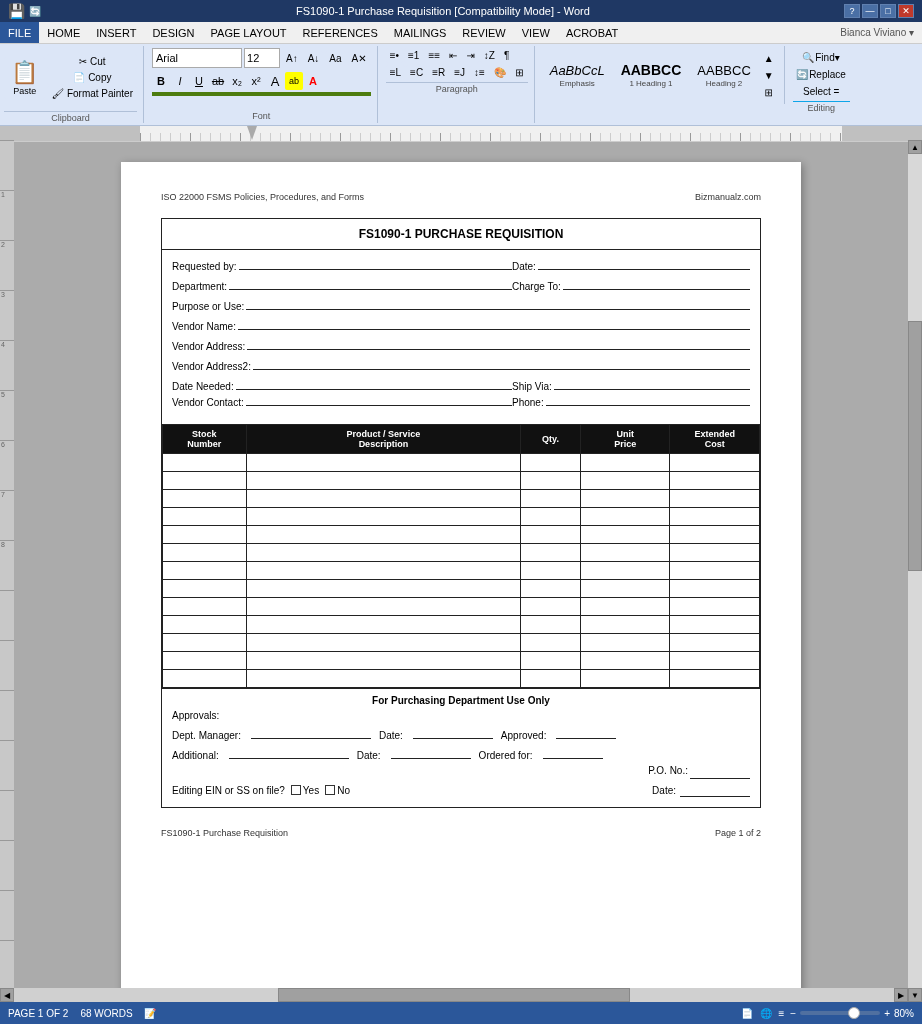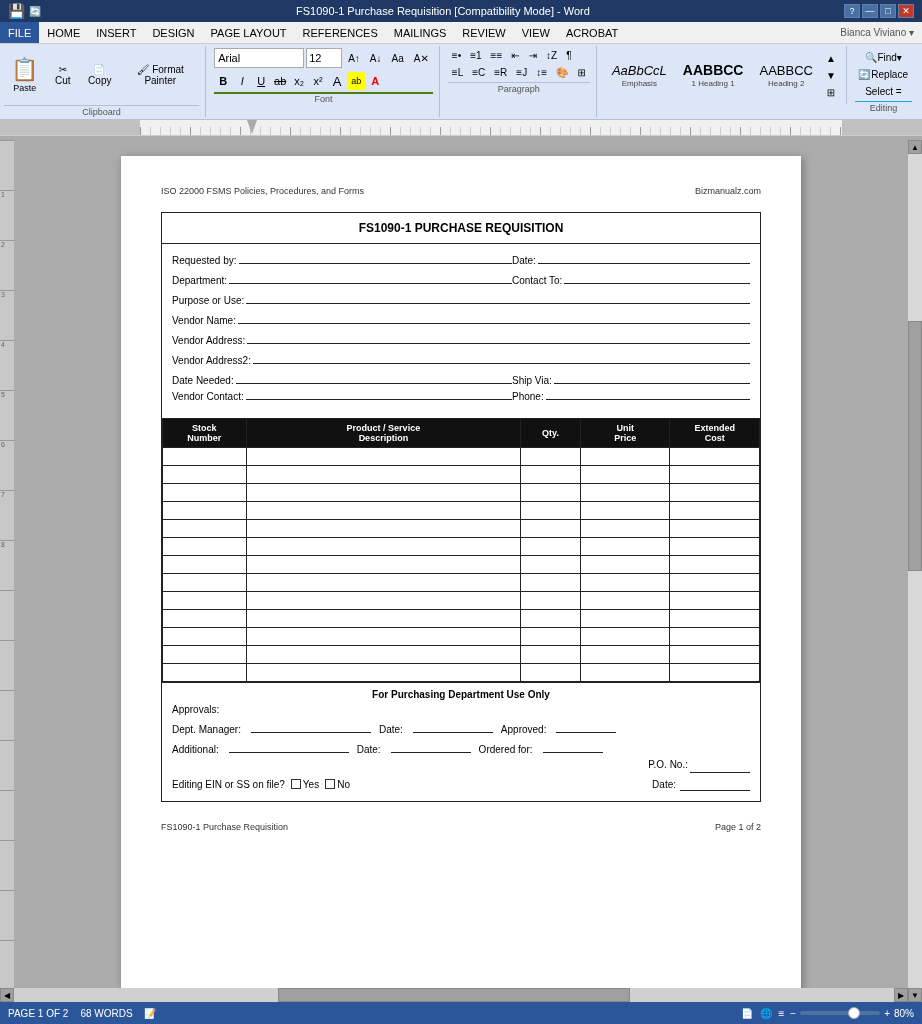--- a/index.html
+++ b/index.html
@@ -345,21 +345,21 @@
 
 <div class="ribbon">
   <div style="display:flex;align-items:stretch;gap:2px;">
 
     <div style="display:flex;flex-direction:column;align-items:stretch;border-right:1px solid #b0c0d8;padding-right:6px;">
       <div style="display:flex;align-items:center;gap:2px;flex:1;">
         <button class="paste-btn">
           <span class="paste-icon">📋</span>
           <span>Paste</span>
         </button>
-        <div style="display:flex;gap:1px;">
+        <div style="display:flex;flex-direction:column;gap:1px;">
           <button class="rb-btn">✂ Cut</button>
           <button class="rb-btn">📄 Copy</button>
           <button class="rb-btn">🖌 Format Painter</button>
         </div>
       </div>
       <div class="ribbon-group-label" style="border-top:1px solid #b0c0d8;padding-top:1px;">Clipboard</div>
     </div>
 
     <div style="display:flex;flex-direction:column;border-right:1px solid #b0c0d8;padding: 2px 6px;">
       <div style="display:flex;align-items:center;gap:2px;margin-bottom:2px;">
@@ -374,21 +374,21 @@
         <button class="fmt-btn bold">B</button>
         <button class="fmt-btn italic">I</button>
         <button class="fmt-btn underline">U</button>
         <button class="fmt-btn" style="text-decoration:line-through;">ab</button>
         <button class="fmt-btn">x₂</button>
         <button class="fmt-btn">x²</button>
         <button class="fmt-btn" style="font-size:13px;">A</button>
         <button class="fmt-btn" style="background:#ffff00;font-size:9px;">ab</button>
         <button class="fmt-btn" style="color:red;font-weight:bold;">A</button>
       </div>
-      <div class="ribbon-group-label" style="border-top:2px solid #4d7c0f;padding-top:0;margin-top:2px;">Font</div>
+      <div class="ribbon-group-label" style="border-top:4px solid #4d7c0f;padding-top:15px;margin-top:2px;">Font</div>
     </div>
 
     <div style="display:flex;flex-direction:column;border-right:1px solid #b0c0d8;padding:2px 6px;">
       <div style="display:flex;gap:1px;margin-bottom:2px;">
         <button class="rb-btn">≡•</button>
         <button class="rb-btn">≡1</button>
         <button class="rb-btn">≡≡</button>
         <button class="rb-btn">⇤</button>
         <button class="rb-btn">⇥</button>
         <button class="rb-btn">↕Z</button>
@@ -497,21 +497,21 @@
             <div class="form-line"></div>
           </div>
         </div>
 
         <div class="form-row-split">
           <div class="form-half">
             <span class="form-label">Department:</span>
             <div class="form-line"></div>
           </div>
           <div class="form-half" style="flex:0.7;">
-            <span class="form-label">Contact To:</span>
+            <span class="form-label">Charge To:</span>
             <div class="form-line"></div>
           </div>
         </div>
 
         <div class="form-full-row">
           <span class="form-label">Purpose or Use:</span>
           <div class="form-line"></div>
         </div>
 
         <div class="form-full-row">

